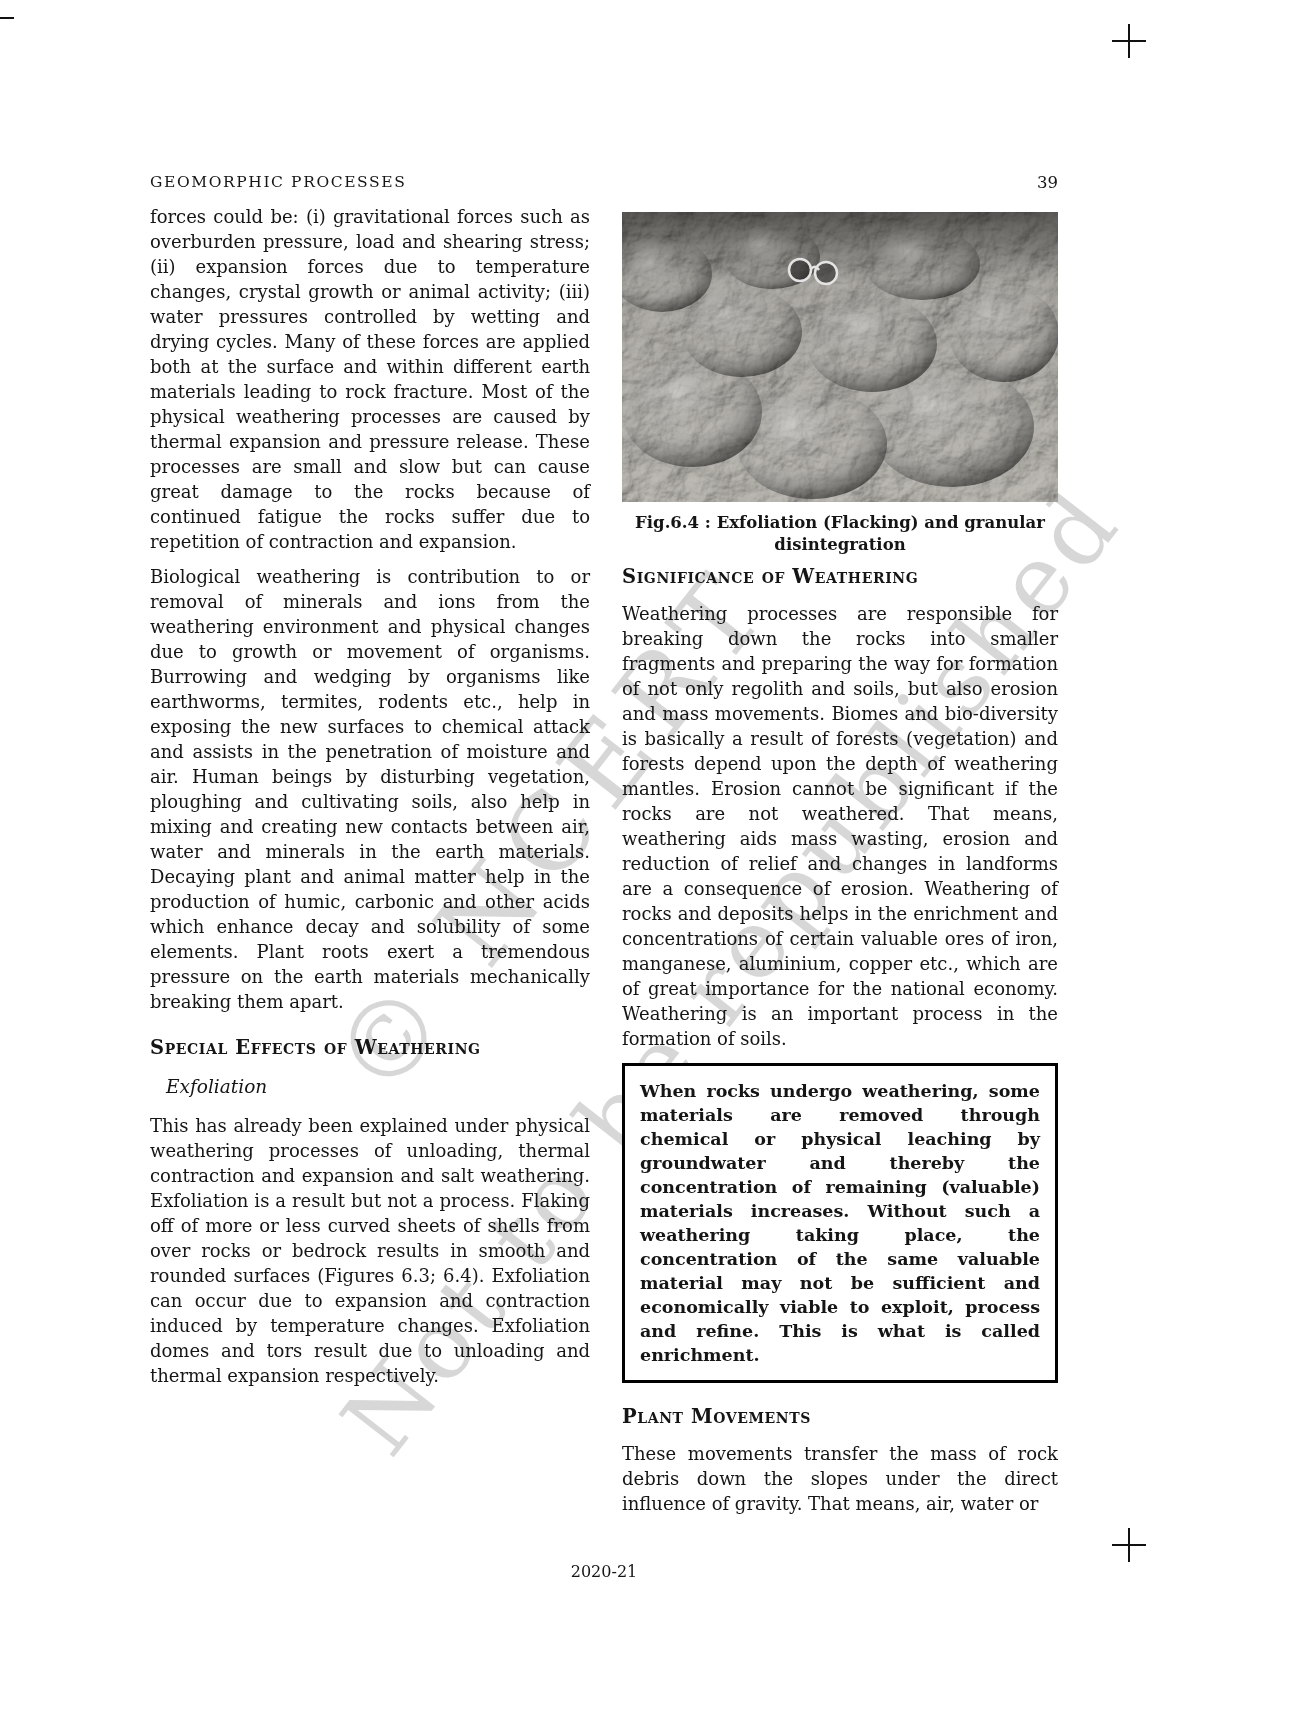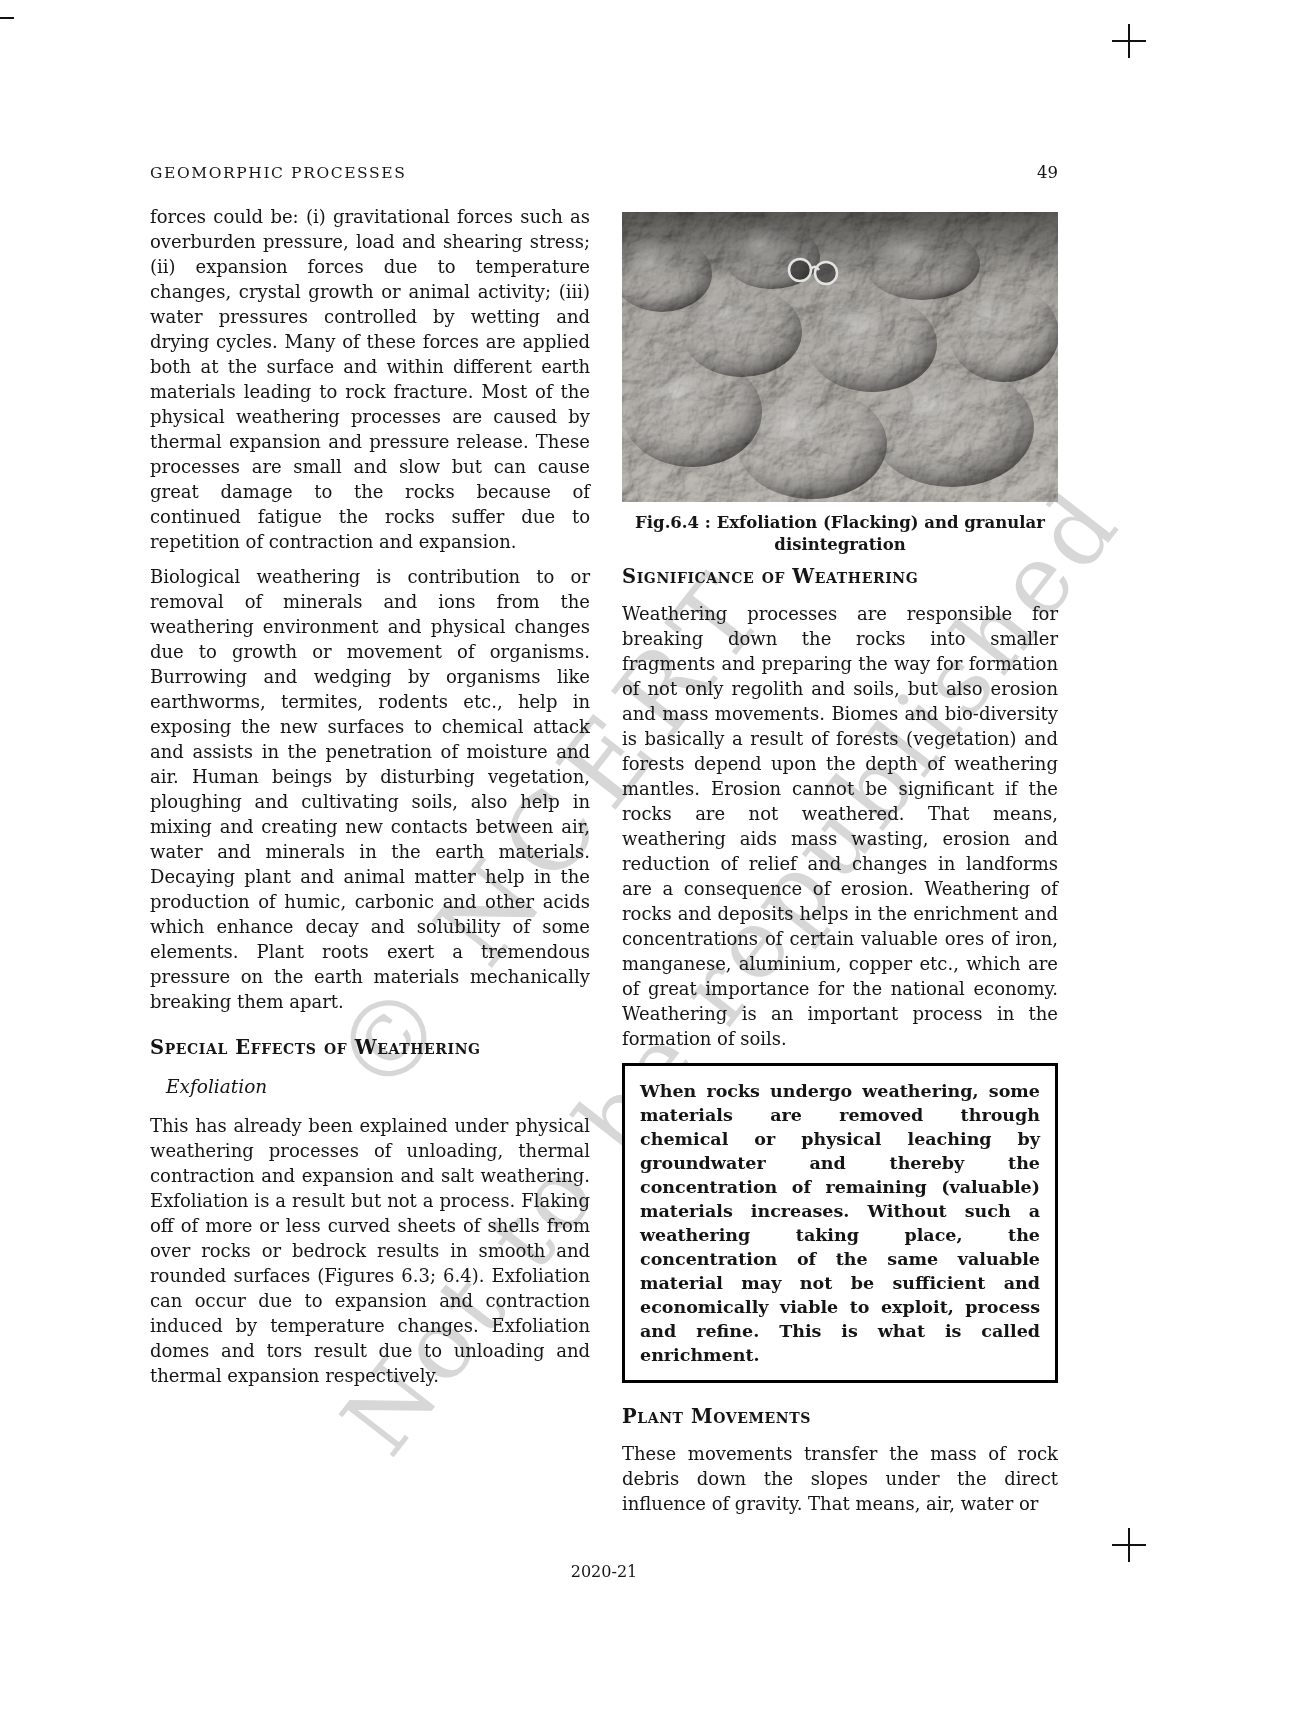--- a/index.html
+++ b/index.html
@@ -34,22 +34,22 @@
     pointer-events: none;
     z-index: 1;
     text-align: center;
   }
   .watermark .wline { white-space: nowrap; font-family: "DejaVu Serif", serif; }
   .watermark .l1 { font-size: 105px; letter-spacing: 14px; margin-bottom: 110px; }
   .watermark .l2 { font-size: 96px; letter-spacing: 6px; }
 
   
   .header {
-    position: absolute; top: 163px; left: 150px; width: 908px;
-    display: flex; justify-content: space-between; align-items: center;
+    position: absolute; top: 173px; left: 150px; width: 908px;
+    display: flex; justify-content: space-between; align-items: flex-start;
     z-index: 2;
   }
   .running-title { font-size: 15.5px; letter-spacing: 1.6px; }
   .page-number { font-size: 16.5px; }
   .footer {
     position: absolute; top: 1562px; left: 150px; width: 908px;
     text-align: center; font-size: 16px; z-index: 2;
   }
 
   
@@ -97,21 +97,21 @@
   <div class="crop br"></div>
   <div class="edge-dash"></div>
 
   <div class="watermark">
     <div class="wline l1">© NCERT</div>
     <div class="wline l2">Not to be republished</div>
   </div>
 
   <div class="header">
     <span class="running-title">GEOMORPHIC  PROCESSES</span>
-    <span class="page-number">49</span>
+    <span class="page-number">39</span>
   </div>
 
   <div class="col col-left">
     <p>forces could be: (i) gravitational forces such as overburden pressure, load and shearing stress; (ii) expansion forces due to temperature changes, crystal growth or animal activity; (iii) water pressures controlled by wetting and drying cycles. Many of these forces are applied both at the surface and within different earth materials leading to rock fracture. Most of the physical weathering processes are caused by thermal expansion and pressure release. These processes are small and slow but can cause great damage to the rocks because of continued fatigue the rocks suffer due to repetition of contraction and expansion.</p>
 
     <p>Biological weathering is contribution to or removal of minerals and ions from the weathering environment and physical changes due to growth or movement of organisms. Burrowing and wedging by organisms like earthworms, termites, rodents etc., help in exposing the new surfaces to chemical attack and assists in the penetration of moisture and air. Human beings by disturbing vegetation, ploughing and cultivating soils, also help in mixing and creating new contacts between air, water and minerals in the earth materials. Decaying plant and animal matter help in the production of humic, carbonic and other acids which enhance decay and solubility of some elements. Plant roots exert a tremendous pressure on the earth materials mechanically breaking them apart.</p>
 
     <h3 class="sec">Special Effects of Weathering</h3>
     <h4 class="sub">Exfoliation</h4>
     <p>This has already been explained under physical weathering processes of unloading, thermal contraction and expansion and salt weathering. Exfoliation is a result but not a process. Flaking off of more or less curved sheets of shells from over rocks or bedrock results in smooth and rounded surfaces (Figures 6.3; 6.4). Exfoliation can occur due to expansion and contraction induced by temperature changes. Exfoliation domes and tors result due to unloading and thermal expansion respectively.</p>

